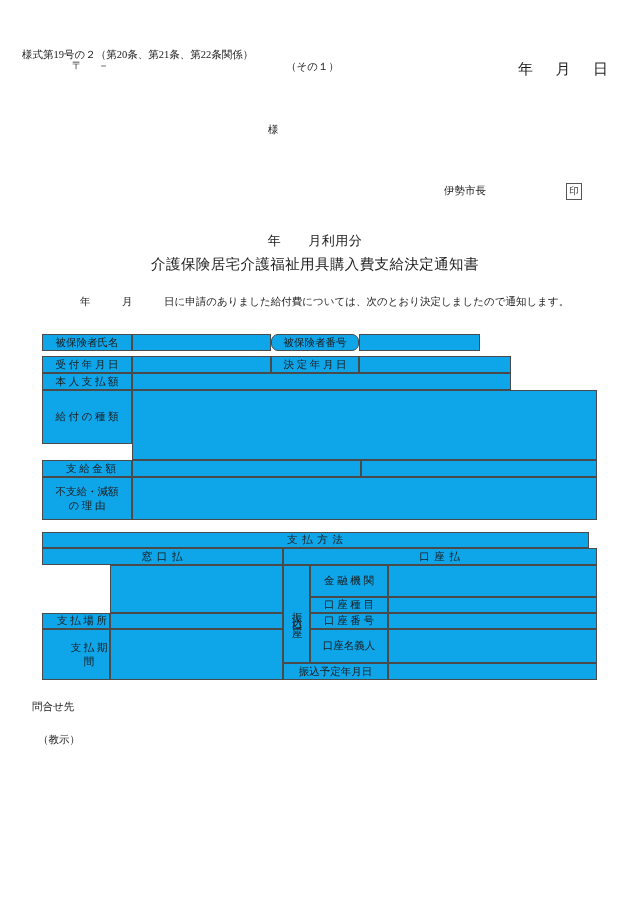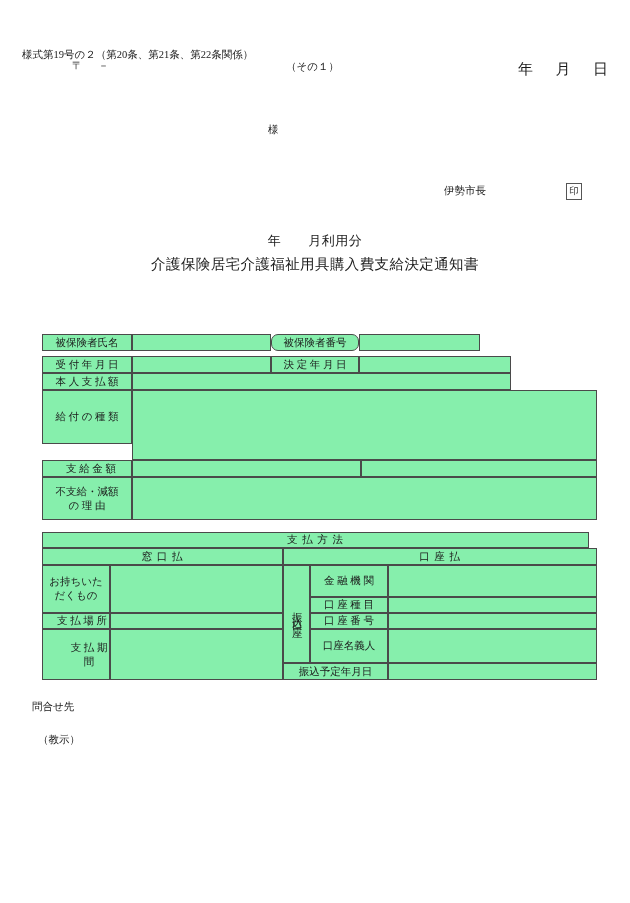--- a/index.html
+++ b/index.html
@@ -50,21 +50,21 @@
   }
   #intro {
     left: 80px; top: 295px; font-size: 10.5px;
   }
 
   
   .cell {
     position: absolute;
     box-sizing: border-box;
     border: 1px solid #4a4a4a;
-    background: #86efac;
+    background: #0ea5e9;
     font-size: 10.5px;
     color: #1a1a1a;
   }
   .lbl {
     display: flex;
     align-items: center;
     justify-content: center;
     text-align: center;
     white-space: pre-line;
     line-height: 1.3;
@@ -104,20 +104,21 @@
   <div class="abs t" id="addressee">様</div>
 
   <div class="abs t" id="issuer">伊勢市長</div>
 
   <div class="abs" id="seal-box">印</div>
 
   <div class="abs" id="title-line1">年　　月利用分</div>
 
   <div class="abs" id="title-line2">介護保険居宅介護福祉用具購入費支給決定通知書</div>
 
+  <div class="abs t" id="intro">年　　　月　　　日に申請のありました給付費については、次のとおり決定しましたので通知します。</div>
 
   <div class="cell lbl" style="left:42px;  top:334px; width:90px;  height:17px;">被保険者氏名</div>
   <div class="cell" style="left:132px; top:334px; width:139px; height:17px;"></div>
   <div class="cell lbl" style="left:271px; top:334px; width:88px;  height:17px;border-radius:7px;">被保険者番号</div>
   <div class="cell" style="left:359px; top:334px; width:121px; height:17px;"></div>
 
   <div class="cell lbl" style="left:42px;  top:356px; width:90px;  height:17px;">受 付 年 月 日</div>
   <div class="cell" style="left:132px; top:356px; width:139px; height:17px;"></div>
   <div class="cell lbl" style="left:271px; top:356px; width:88px;  height:17px;">決 定 年 月 日</div>
   <div class="cell" style="left:359px; top:356px; width:152px; height:17px;"></div>
@@ -134,22 +135,20 @@
 
   <div class="cell lbl" style="left:42px;  top:477px; width:90px;  height:43px;">不支給・減額
 の 理 由</div>
   <div class="cell" style="left:132px; top:477px; width:465px; height:43px;"></div>
 
   <div class="cell lbl" style="left:42px; top:532px; width:547px; height:16px; letter-spacing:1px;">支 払 方 法</div>
 
   <div class="cell lbl" style="left:42px;  top:548px; width:241px; height:17px; letter-spacing:1px;">窓 口 払</div>
   <div class="cell lbl" style="left:283px; top:548px; width:314px; height:17px; letter-spacing:1px;">口 座 払</div>
 
-  <div class="cell lbl" style="left:42px;  top:565px; width:68px; height:48px;">お持ちいた
-だくもの</div>
   <div class="cell" style="left:110px; top:565px; width:173px; height:48px;"></div>
 
   <div class="cell lbl" style="left:42px;  top:613px; width:68px; height:16px;padding-left:12px;">支 払 場 所</div>
   <div class="cell" style="left:110px; top:613px; width:173px; height:16px;"></div>
 
   <div class="cell lbl" style="left:42px;  top:629px; width:68px; height:51px;padding-left:26px;">支 払 期 間</div>
   <div class="cell" style="left:110px; top:629px; width:173px; height:51px;"></div>
 
   <div class="cell vlabel" style="left:283px; top:565px; width:27px; height:98px;">
     <span>振込口座</span>

